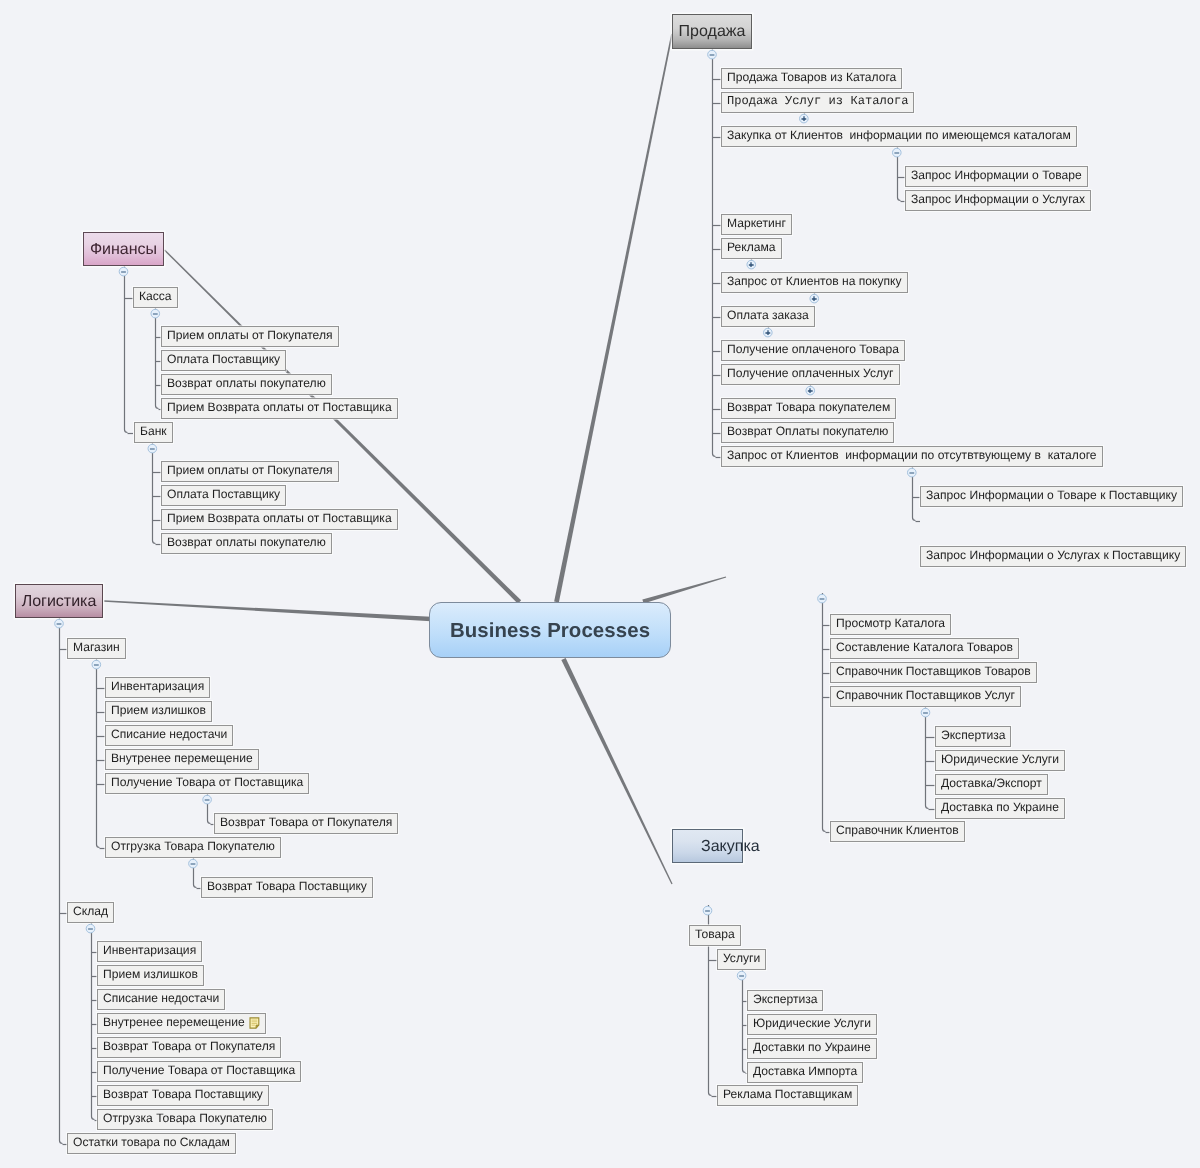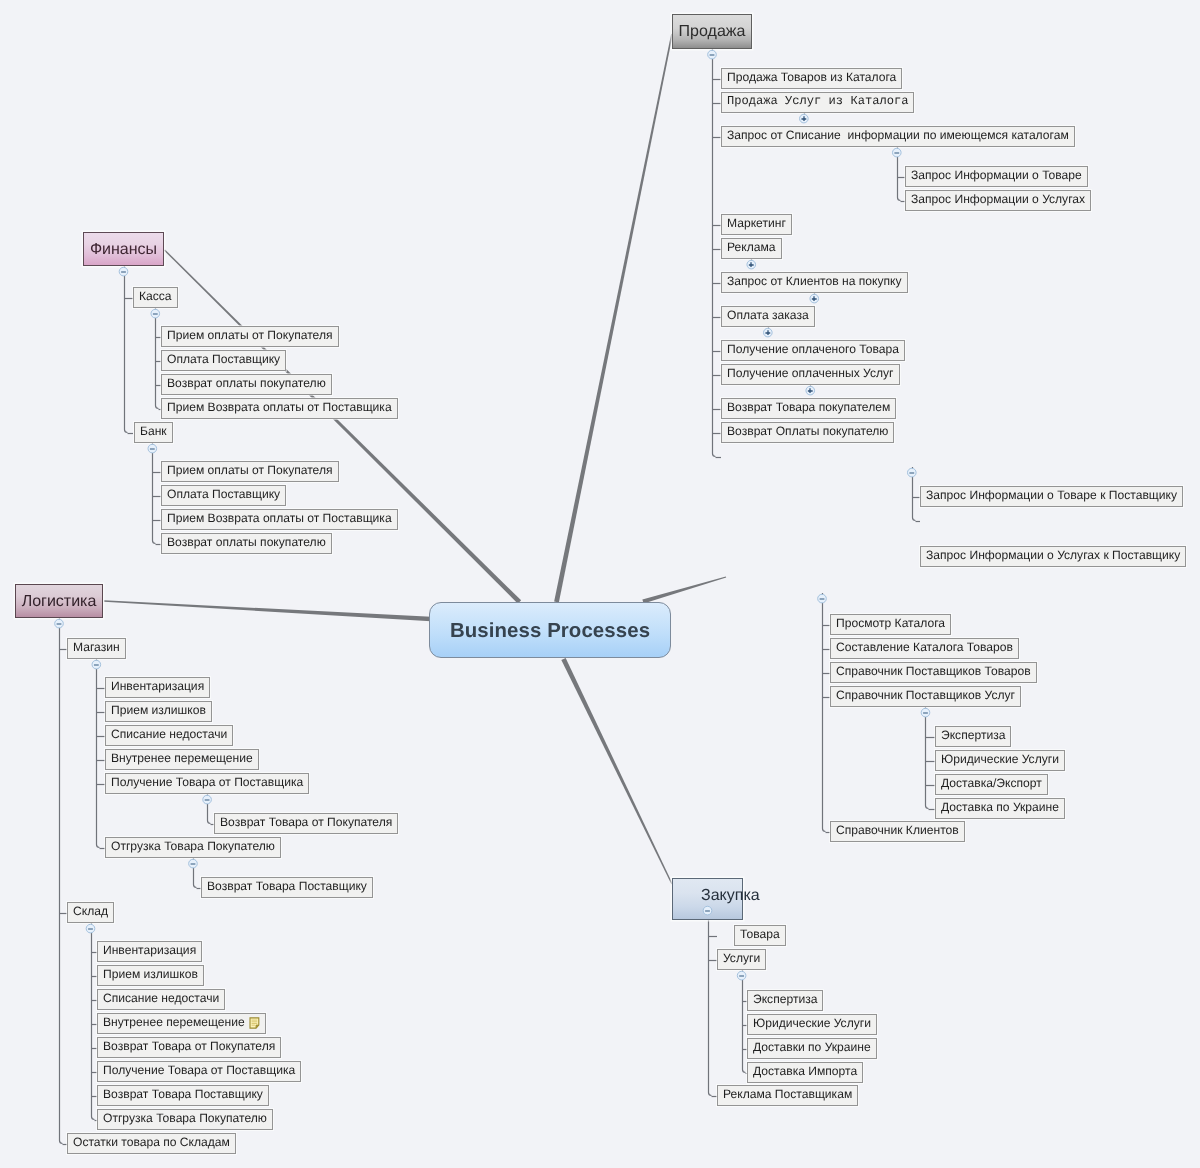--- a/index.html
+++ b/index.html
@@ -130,31 +130,32 @@
       <path d="M91.5 923 V 926" fill="none" stroke="#70737a" stroke-width="1.2"></path>
       <path d="M822.5 593 V 596" fill="none" stroke="#70737a" stroke-width="1.2"></path>
       <path d="M925.5 707 V 710" fill="none" stroke="#70737a" stroke-width="1.2"></path>
       <path d="M708.5 905 V 908" fill="none" stroke="#70737a" stroke-width="1.2"></path>
       <path d="M742.5 970 V 973" fill="none" stroke="#70737a" stroke-width="1.2"></path>
     </svg>
 <div class="node root" style="left: 429px; top: 602px; width: 242px; height: 56px; line-height: 56px;"><span>Business Processes</span></div>
     <div class="node branch b-gray" style="left: 672px; top: 14px; width: 80px; height: 35px; line-height: 34px;"><span>Продажа</span></div>
     <div class="node leaf" style="left: 721px; top: 68px;"><span>Продажа Товаров из Каталога</span></div>
     <div class="node leaf" style="left: 721px; top: 92px; font-family: Liberation Mono, monospace;"><span>Продажа Услуг из Каталога</span></div>
-    <div class="node leaf" style="left: 721px; top: 126px;"><span>Запрос от Списание  информации по имеющемся каталогам</span></div>
+    <div class="node leaf" style="left: 721px; top: 126px;"><span>Закупка от Клиентов  информации по имеющемся каталогам</span></div>
     <div class="node leaf" style="left: 905px; top: 166px;"><span>Запрос Информации о Товаре</span></div>
     <div class="node leaf" style="left: 905px; top: 190px;"><span>Запрос Информации о Услугах</span></div>
     <div class="node leaf" style="left: 721px; top: 214px;"><span>Маркетинг</span></div>
     <div class="node leaf" style="left: 721px; top: 238px;"><span>Реклама</span></div>
     <div class="node leaf" style="left: 721px; top: 272px;"><span>Запрос от Клиентов на покупку</span></div>
     <div class="node leaf" style="left: 721px; top: 306px;"><span>Оплата заказа</span></div>
     <div class="node leaf" style="left: 721px; top: 340px;"><span>Получение оплаченого Товара</span></div>
     <div class="node leaf" style="left: 721px; top: 364px;"><span>Получение оплаченных Услуг</span></div>
     <div class="node leaf" style="left: 721px; top: 398px;"><span>Возврат Товара покупателем</span></div>
     <div class="node leaf" style="left: 721px; top: 422px;"><span>Возврат Оплаты покупателю</span></div>
+    <div class="node leaf" style="left: 721px; top: 446px;"><span>Запрос от Клиентов  информации по отсутвтвующему в  каталоге</span></div>
     <div class="node leaf" style="left: 920px; top: 486px;"><span>Запрос Информации о Товаре к Поставщику</span></div>
     <div class="node leaf" style="left: 920px; top: 510px; margin-top: 36px;"><span>Запрос Информации о Услугах к Поставщику</span></div>
     <div class="node branch b-pink" style="left: 83px; top: 232px; width: 81px; height: 34px; line-height: 33px;"><span>Финансы</span></div>
     <div class="node leaf" style="left: 133px; top: 287px;"><span>Касса</span></div>
     <div class="node leaf" style="left: 161px; top: 326px;"><span>Прием оплаты от Покупателя</span></div>
     <div class="node leaf" style="left: 161px; top: 350px;"><span>Оплата Поставщику</span></div>
     <div class="node leaf" style="left: 161px; top: 374px;"><span>Возврат оплаты покупателю</span></div>
     <div class="node leaf" style="left: 161px; top: 398px;"><span>Прием Возврата оплаты от Поставщика</span></div>
     <div class="node leaf" style="left: 134px; top: 422px;"><span>Банк</span></div>
     <div class="node leaf" style="left: 161px; top: 461px;"><span>Прием оплаты от Покупателя</span></div>
@@ -187,22 +188,22 @@
     <div class="node leaf" style="left: 67px; top: 1133px;"><span>Остатки товара по Складам</span></div>
     <div class="node leaf" style="left: 830px; top: 614px;"><span>Просмотр Каталога</span></div>
     <div class="node leaf" style="left: 830px; top: 638px;"><span>Составление Каталога Товаров</span></div>
     <div class="node leaf" style="left: 830px; top: 662px;"><span>Справочник Поставщиков Товаров</span></div>
     <div class="node leaf" style="left: 830px; top: 686px;"><span>Справочник Поставщиков Услуг</span></div>
     <div class="node leaf" style="left: 935px; top: 726px;"><span>Экспертиза</span></div>
     <div class="node leaf" style="left: 935px; top: 750px;"><span>Юридические Услуги</span></div>
     <div class="node leaf" style="left: 935px; top: 774px;"><span>Доставка/Экспорт</span></div>
     <div class="node leaf" style="left: 935px; top: 798px;"><span>Доставка по Украине</span></div>
     <div class="node leaf" style="left: 830px; top: 821px;"><span>Справочник Клиентов</span></div>
-    <div class="node branch b-blue" style="left: 672px; top: 878px; width: 71px; height: 42px; line-height: 33px; padding-left: 28px;"><span>Закупка</span></div>
-    <div class="node leaf" style="left: 734px; top: 925px;"><span>Товара</span></div>
+    <div class="node branch b-blue" style="left: 672px; top: 829px; width: 71px; height: 34px; line-height: 33px; padding-left: 28px;"><span>Закупка</span></div>
+    <div class="node leaf" style="left: 689px; top: 925px;"><span>Товара</span></div>
     <div class="node leaf" style="left: 717px; top: 949px;"><span>Услуги</span></div>
     <div class="node leaf" style="left: 747px; top: 990px;"><span>Экспертиза</span></div>
     <div class="node leaf" style="left: 747px; top: 1014px;"><span>Юридические Услуги</span></div>
     <div class="node leaf" style="left: 747px; top: 1038px;"><span>Доставки по Украине</span></div>
     <div class="node leaf" style="left: 747px; top: 1062px;"><span>Доставка Импорта</span></div>
     <div class="node leaf" style="left: 717px; top: 1085px;"><span>Реклама Поставщикам</span></div>
     <div class="toggle" style="left: 706px; top: 49px;"><svg width="12" height="12" viewBox="0 0 12 12">
         <circle cx="6" cy="5.600000000000001" r="4.3" fill="#e6f0fb" stroke="#9cbbd9" stroke-width="0.9"></circle>
         <path d="M3.6 6 h4.8" stroke="#4a6b8e" stroke-width="1.15"></path>
       </svg></div>

